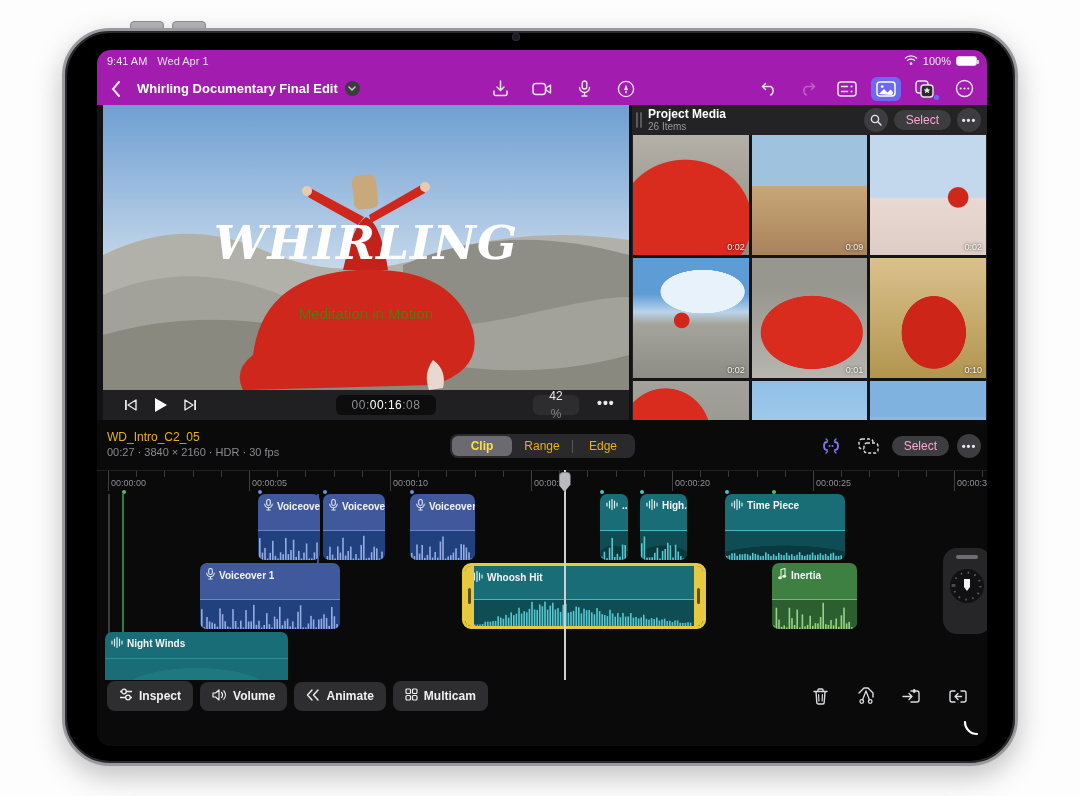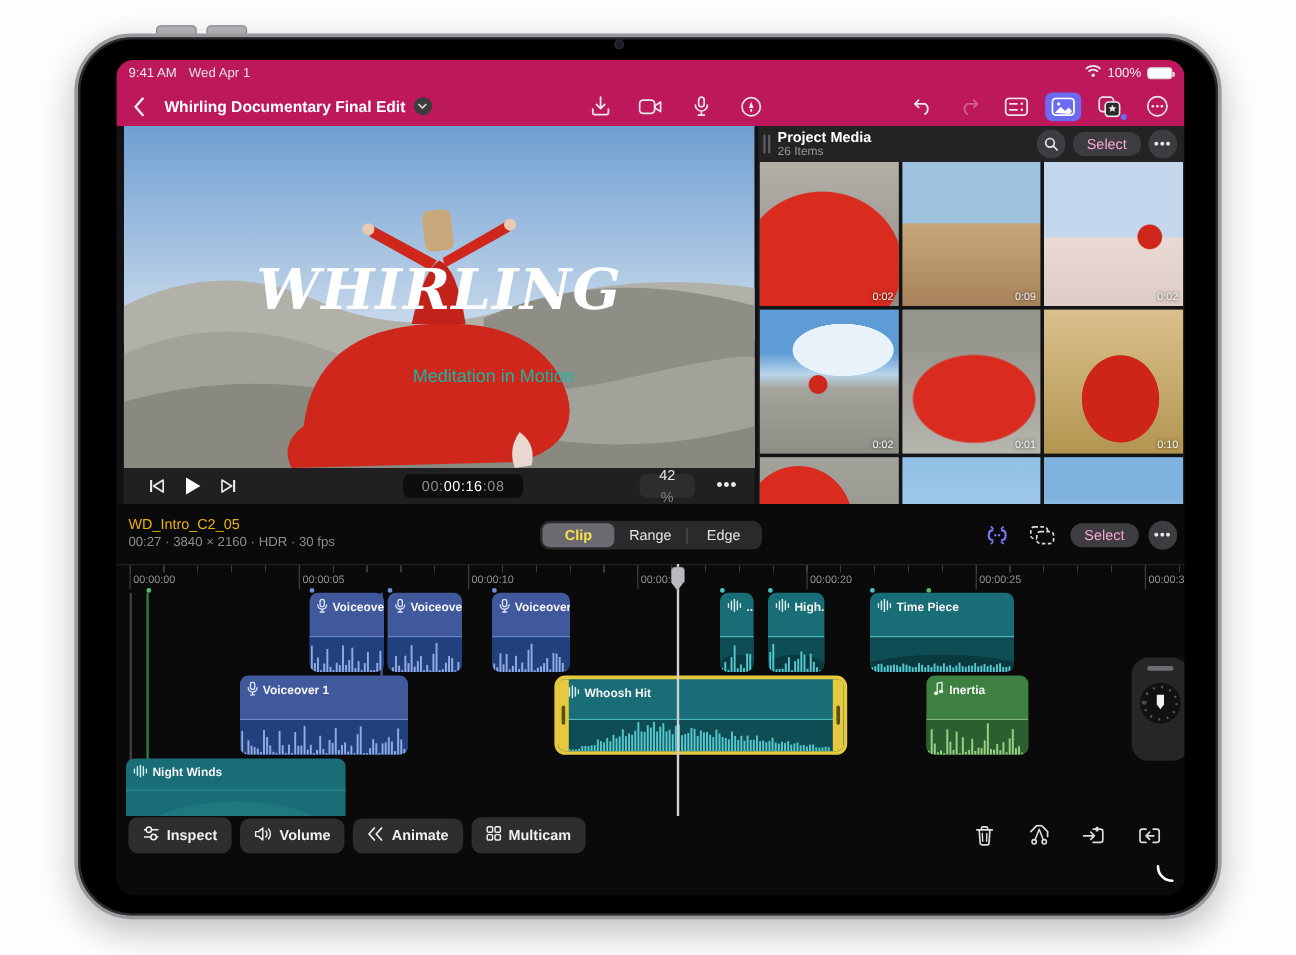--- a/index.html
+++ b/index.html
@@ -5,38 +5,38 @@
   * { margin:0; padding:0; box-sizing:border-box; }
   html,body { width:1080px; height:796px; background:#fdfdfd; font-family:"Liberation Sans", sans-serif; overflow:hidden; }
   
   #stage { position:relative; width:1080px; height:796px; }
   .top-btn { position:absolute; top:21px; height:10px; width:34px; background:#b6b6ba; border-radius:4px; border:1px solid #8e8e92; }
   #frame { position:absolute; left:62px; top:28px; width:956px; height:738px; border-radius:48px;
            background:#000; border:3px solid #9a9a9e; box-shadow:0 10px 28px rgba(0,0,0,.25), inset 0 0 0 2px #2a2a2c; }
   #camera { position:absolute; left:512px; top:33px; width:8px; height:8px; border-radius:50%; background:#1b1b20; box-shadow:inset 0 0 2px #3a4a6a; }
   #screen { position:absolute; left:97px; top:50px; width:890px; height:696px; border-radius:14px; background:#121214; overflow:hidden; }
   
-  #chrome { position:absolute; left:0; top:0; width:890px; height:55px; background:#be185d; }
+  #chrome { position:absolute; left:0; top:0; width:890px; height:55px; background:#a21caf; }
   #statusbar { position:absolute; left:0; top:0; width:100%; height:22px; display:flex; align-items:center; padding:0 10px; color:#ececee; font-size:11px; }
   #statusbar .date { margin-left:10px; color:#e0e0e2; }
   #status-right { margin-left:auto; display:flex; align-items:center; gap:5px; }
   .batt { width:21px; height:10px; border:1px solid #d8d8da; border-radius:3px; position:relative; background:#fff; }
   .batt::after { content:""; position:absolute; right:-3px; top:2.5px; width:2px; height:4px; background:#d8d8da; border-radius:0 1px 1px 0; }
   #toolbar { position:absolute; left:0; top:22px; width:100%; height:33px; display:flex; align-items:center; color:#ececee; }
   #doc-title { font-size:13px; font-weight:bold; color:#fff; margin-left:6px; }
   .chev-badge { width:15px; height:15px; border-radius:50%; background:#3c3c3f; display:inline-flex; align-items:center; justify-content:center; margin-left:7px; }
   .tb-icon { width:30px; height:24px; display:flex; align-items:center; justify-content:center; }
   .tb-icon svg { display:block; }
   .icon-active { background:#6c6af2; border-radius:6px; }
   .dim { opacity:.35; }
   
   #viewer { position:absolute; left:6px; top:55px; width:526px; height:285px; background:#000; overflow:hidden; }
   #viewer-title { position:absolute; left:0; top:48%; width:100%; text-align:center; transform:translateY(-50%);
         font-family:"DejaVu Serif", serif; font-style:italic; font-weight:bold; font-size:47px; letter-spacing:1px; color:#fff; }
-  #viewer-sub { position:absolute; left:0; top:70%; width:100%; text-align:center; color:#14b8a6; font-size:15px;margin-left:45px; }
+  #viewer-sub { position:absolute; left:0; top:70%; width:100%; text-align:center; color:#4d7c0f; font-size:15px; }
   
   #transport { position:absolute; left:6px; top:340px; width:526px; height:30px; background:#202022; display:flex; align-items:center; }
   .tr-btn { width:30px; height:24px; display:flex; align-items:center; justify-content:center; }
   #timecode { position:absolute; left:212px; top:5px; width:100px; height:20px; background:#0d0d0e; border-radius:6px;
        display:flex; align-items:center; justify-content:center; font-size:12px; color:#8e8e93; letter-spacing:.5px;margin-left:21px; }
   #timecode .main { color:#fff; }
   #zoom-pill { position:absolute; left:430px; top:5px; width:46px; height:20px; background:#2d2d30; border-radius:6px;
        display:flex; align-items:center; justify-content:center; gap:4px; font-size:12px; color:#e8e8ea;flex-direction:column; }
   #zoom-pill .unit { color:#828287; }
   #transport-more { position:absolute; left:494px; top:5px; color:#e8e8ea; letter-spacing:1px; font-size:14px; font-weight:bold; }
@@ -63,21 +63,21 @@
   .t6 { background:radial-gradient(55% 60% at 55% 62%, #ce2519 0 50%, rgba(0,0,0,0) 51%), linear-gradient(#dcc illegal, #b79a66) , linear-gradient(#dac18d, #b2954f); }
   .t7 { background:radial-gradient(70% 70% at 28% 45%, #d92c1f 0 55%, rgba(0,0,0,0) 56%), linear-gradient(#a3a29a, #8d8c84); }
   .t8 { background:radial-gradient(40% 55% at 48% 65%, #c7a172 0 50%, rgba(0,0,0,0) 51%), linear-gradient(#8fc0e6, #bcd9f0); }
   .t9 { background:linear-gradient(#7fb2df 0 28%, #eaf2f9 65%, #9fb0b8 100%); }
   
   #timeline { position:absolute; left:0; top:370px; width:890px; height:326px; background:#0a0a0b; }
   #tl-head { position:absolute; left:0; top:6px; width:100%; height:44px; }
   #tl-name { position:absolute; left:10px; top:4px; font-size:12px; font-weight:normal; color:#eab308; }
   #tl-info { position:absolute; left:10px; top:20px; font-size:11px; color:#8b8b90; }
   #seg { position:absolute; left:353px; top:8px; height:24px; display:flex; align-items:center; background:#2a2a2d; border-radius:8px; padding:2px; }
-  .seg-item { min-width:60px; text-align:center; font-size:12px; color:#e5e5e5; padding:3px 10px; border-radius:6px; }
+  .seg-item { min-width:60px; text-align:center; font-size:12px; color:#eab308; padding:3px 10px; border-radius:6px; }
   .seg-item.sel { background:#6a6a70; color:#fde047; font-weight:bold; }
   .seg-div { width:1px; height:13px; background:#55555a; }
   #tl-actions { position:absolute; right:6px; top:8px; display:flex; align-items:center; gap:8px; }
   
   #ruler { position:absolute; left:0; top:50px; width:890px; height:24px; border-top:1px solid #222224; }
   #ruler-ticks { position:absolute; left:11px; top:0; right:0; height:6px;
        background:repeating-linear-gradient(90deg, #3a3a3d 0 1px, rgba(0,0,0,0) 1px 28.2px); }
   .ruler-label { position:absolute; top:7px; font-size:9px; color:#909095; white-space:nowrap; }
   .ruler-tick5 { position:absolute; top:0; width:1px; height:20px; background:#3f3f42; }
   

